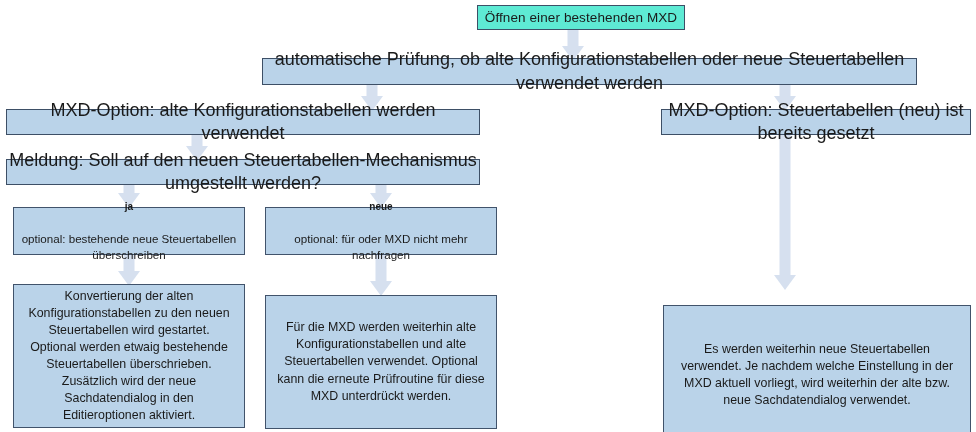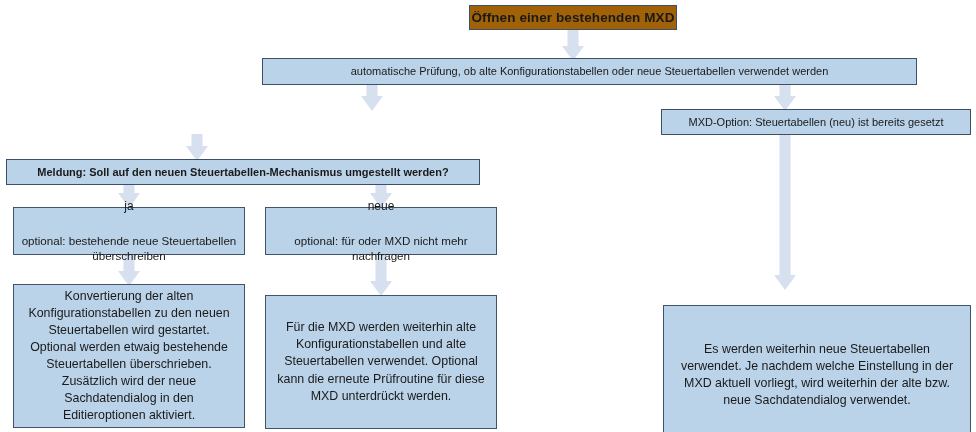--- a/index.html
+++ b/index.html
@@ -24,34 +24,35 @@
     justify-content:center;
     text-align:center;
     line-height:1.30;
     z-index:3;
   }
   .box .ttl{display:block;width:100%;}
   .box .sub{display:block;width:100%;}
 
   
   .box.title-box{
-    background:#a16207;
+    background:#5eead4;
     border:1.6px solid #3d4f66;
-    font-weight:bold;
+    font-weight:normal;
     font-size:13.5px;
     letter-spacing:.1px;
+    margin-left:8px;
   }
 
   
-  .box.row-box{font-size:11px;}
+  .box.row-box{font-size:18px;}
   .box.row-box.thin{border:1.4px solid #3d4f66;}
 
   
   .box.choice{font-size:11.6px;padding:4px 6px;}
-  .box.choice .ttl{font-weight:normal;font-size:12px;margin-bottom:18px;}
+  .box.choice .ttl{font-weight:bold;font-size:10px;margin-bottom:18px;}
 
   
   .box.para{font-size:12.4px;padding:8px 10px;line-height:1.38;}
 
   
   .arrow{position:absolute;z-index:1;}
   .arrow .shaft{
     position:absolute;left:50%;top:0;
     transform:translateX(-50%);
     width:11px;
@@ -117,26 +118,29 @@
   </div>
 
   <div class="box title-box" style="left:469px;top:5px;width:208px;height:25px;">
     <span class="ttl">Öffnen einer bestehenden MXD</span>
   </div>
 
   <div class="box row-box thin" style="left:262px;top:58px;width:655px;height:27px;">
     <span class="ttl">automatische Prüfung, ob alte Konfigurationstabellen oder neue Steuertabellen verwendet werden</span>
   </div>
 
+  <div class="box row-box thin" style="left:6px;top:109px;width:474px;height:26px;">
+    <span class="ttl">MXD-Option: alte Konfigurationstabellen werden verwendet</span>
+  </div>
 
   <div class="box row-box thin" style="left:661px;top:109px;width:310px;height:26px;">
     <span class="ttl">MXD-Option: Steuertabellen (neu) ist bereits gesetzt</span>
   </div>
 
-  <div class="box row-box thin" style="left:6px;top:159px;width:474px;height:26px;font-weight:bold;">
+  <div class="box row-box thin" style="left:6px;top:159px;width:474px;height:26px;">
     <span class="ttl">Meldung: Soll auf den neuen Steuertabellen-Mechanismus umgestellt werden?</span>
   </div>
 
   <div class="box choice" style="left:13px;top:207px;width:232px;height:48px;">
     <span class="ttl">ja</span>
     <span class="sub">optional: bestehende neue Steuertabellen überschreiben</span>
   </div>
 
   <div class="box choice" style="left:265px;top:207px;width:232px;height:48px;">
     <span class="ttl">neue</span>

